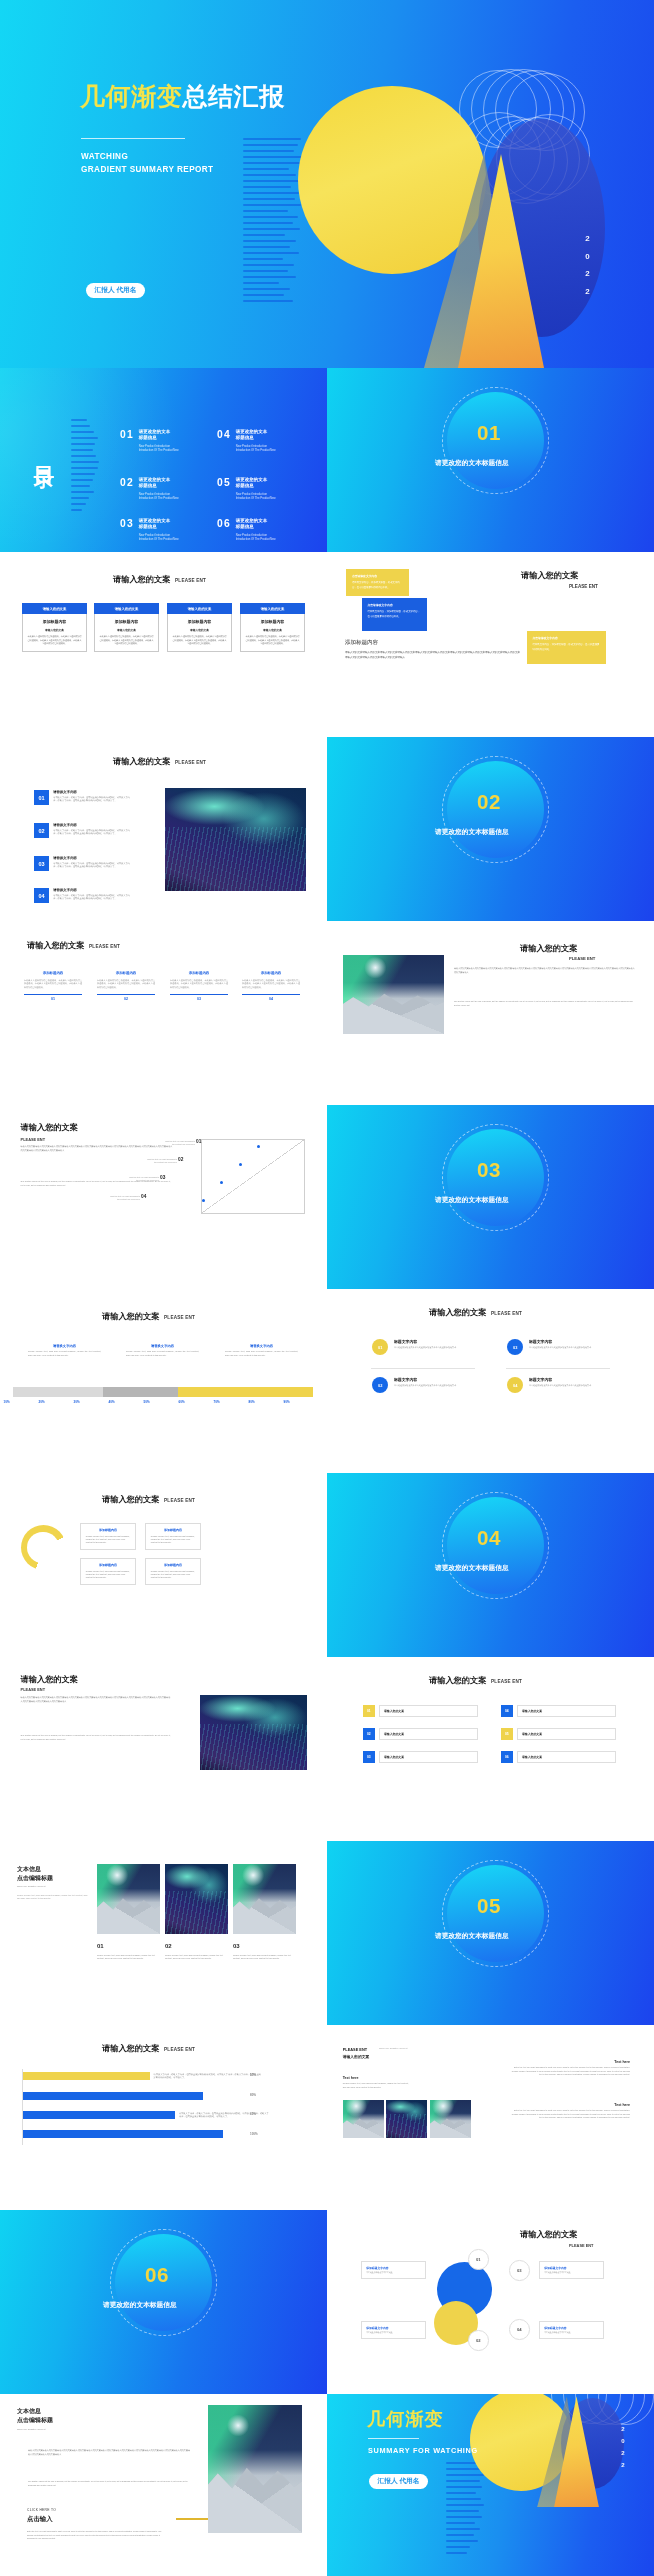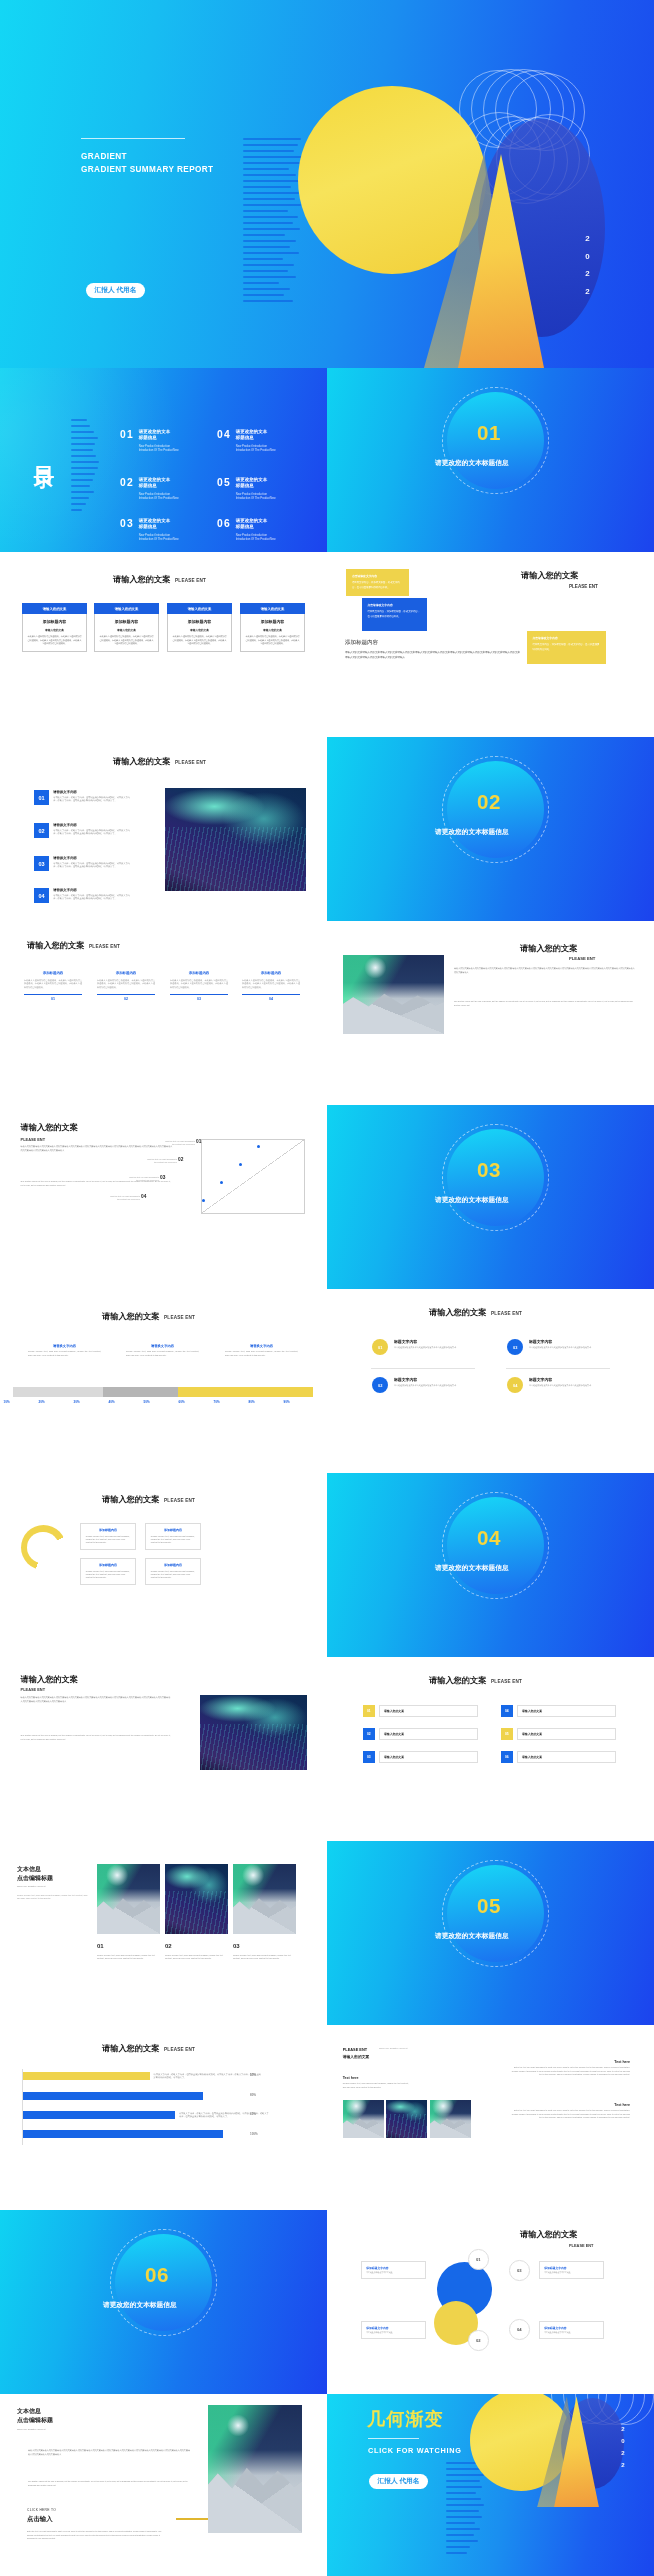--- a/index.html
+++ b/index.html
@@ -297,23 +297,26 @@
       <i style="left:22px;top:52px;width:85px;height:85px;"></i>
       <i style="left:35px;top:55px;width:85px;height:85px;"></i>
       <i style="left:48px;top:53px;width:84px;height:84px;"></i>
       <i style="left:61px;top:50px;width:81px;height:81px;"></i>
     </div>
     <div class="cov-circle" style="left:298px;top:86px;width:188px;height:188px;"></div>
     <div class="cov-ellipse" style="left:478px;top:119px;width:127px;height:218px;"></div>
     <div class="cov-tri-dark" style="left:424px;top:154px;width:97px;height:214px;"></div>
     <div class="cov-tri" style="left:458px;top:154px;width:86px;height:214px;"></div>
 
+    <div class="cover-title" style="left:80px;top:80px;">
+      <span class="y">几何渐变</span><span class="w">总结汇报</span>
+    </div>
     <div class="cover-rule" style="left:81px;top:138px;width:104px;"></div>
     <div class="cover-sub" style="left:81px;top:151px;">
-      <div>GRADIENT</div>
+      <div>WATCHING</div>
       <div>GRADIENT SUMMARY REPORT</div>
     </div>
     <div class="pill" style="left:86px;top:283px;">汇报人 代用名</div>
     <div class="vyear" style="left:583px;top:234px;height:103px;">2022</div>
   </div>
 
   <div class="slide sl-half bg-blue-2" style="top:368px;left:0;">
     <div class="arc" style="left:-73px;top:-42px;width:267px;height:267px;"></div>
     <div class="stripes" style="left:71px;top:51px;width:29px;">
       <i style="width:15.7px"></i>
@@ -905,19 +908,19 @@
       <i style="left:42px;top:-29px;width:58px;height:58px;"></i>
       <i style="left:53px;top:-27px;width:56px;height:56px;"></i>
     </div>
     <div class="cov-circle" style="left:143px;top:-4.8px;width:102px;height:102px;"></div>
     <div class="cov-ellipse" style="left:234px;top:3.6px;width:63px;height:91px;"></div>
     <div class="cov-tri-dark" style="left:210px;top:2.4px;width:48px;height:111px;"></div>
     <div class="cov-tri" style="left:227px;top:2.4px;width:45px;height:111px;"></div>
 
     <div class="thanks-cn" style="left:40px;top:13.3px;">几何渐变</div>
     <div class="cover-rule" style="left:41px;top:44px;width:51px;"></div>
-    <div class="thanks-en" style="left:41px;top:52px;">CLICK FOR WATCHING</div>
+    <div class="thanks-en" style="left:41px;top:52px;">SUMMARY FOR WATCHING</div>
     <div class="pill" style="left:42px;top:80px;">汇报人 代用名</div>
     <div class="vyear" style="left:293px;top:31.5px;height:67px;font-size:6px;letter-spacing:6px;">2022</div>
   </div>
 
 </div>
 
 
 </body></html>

